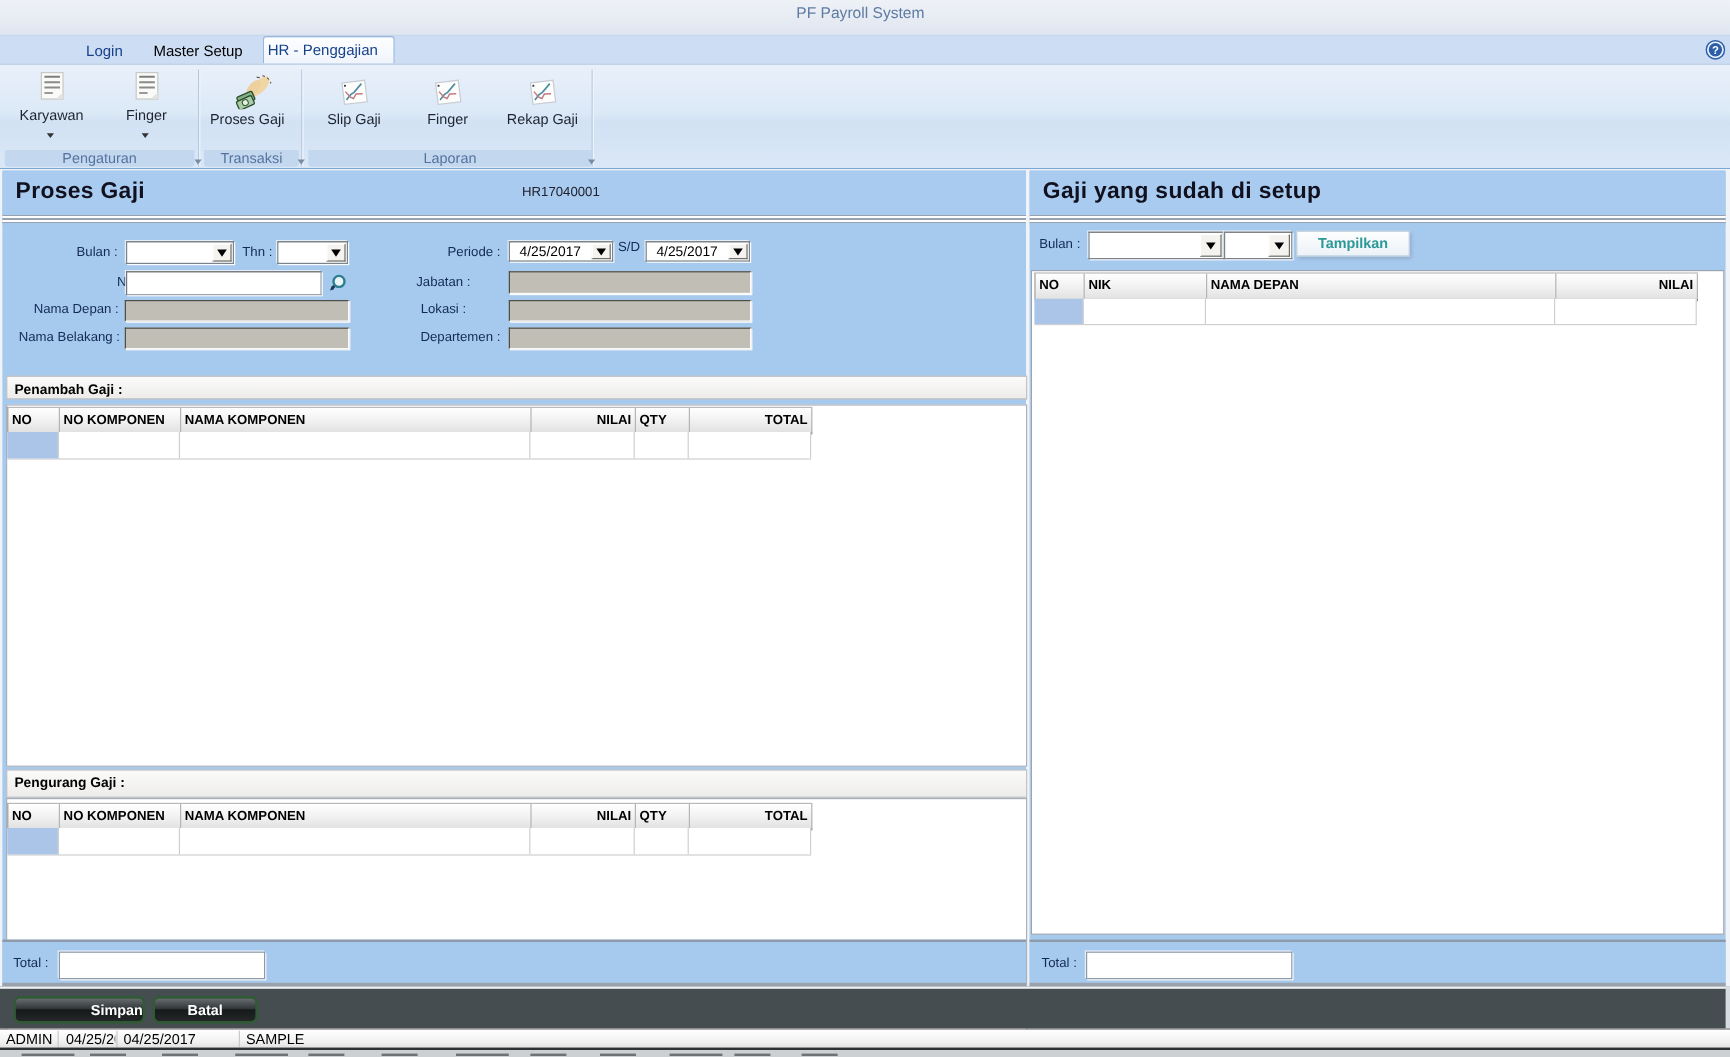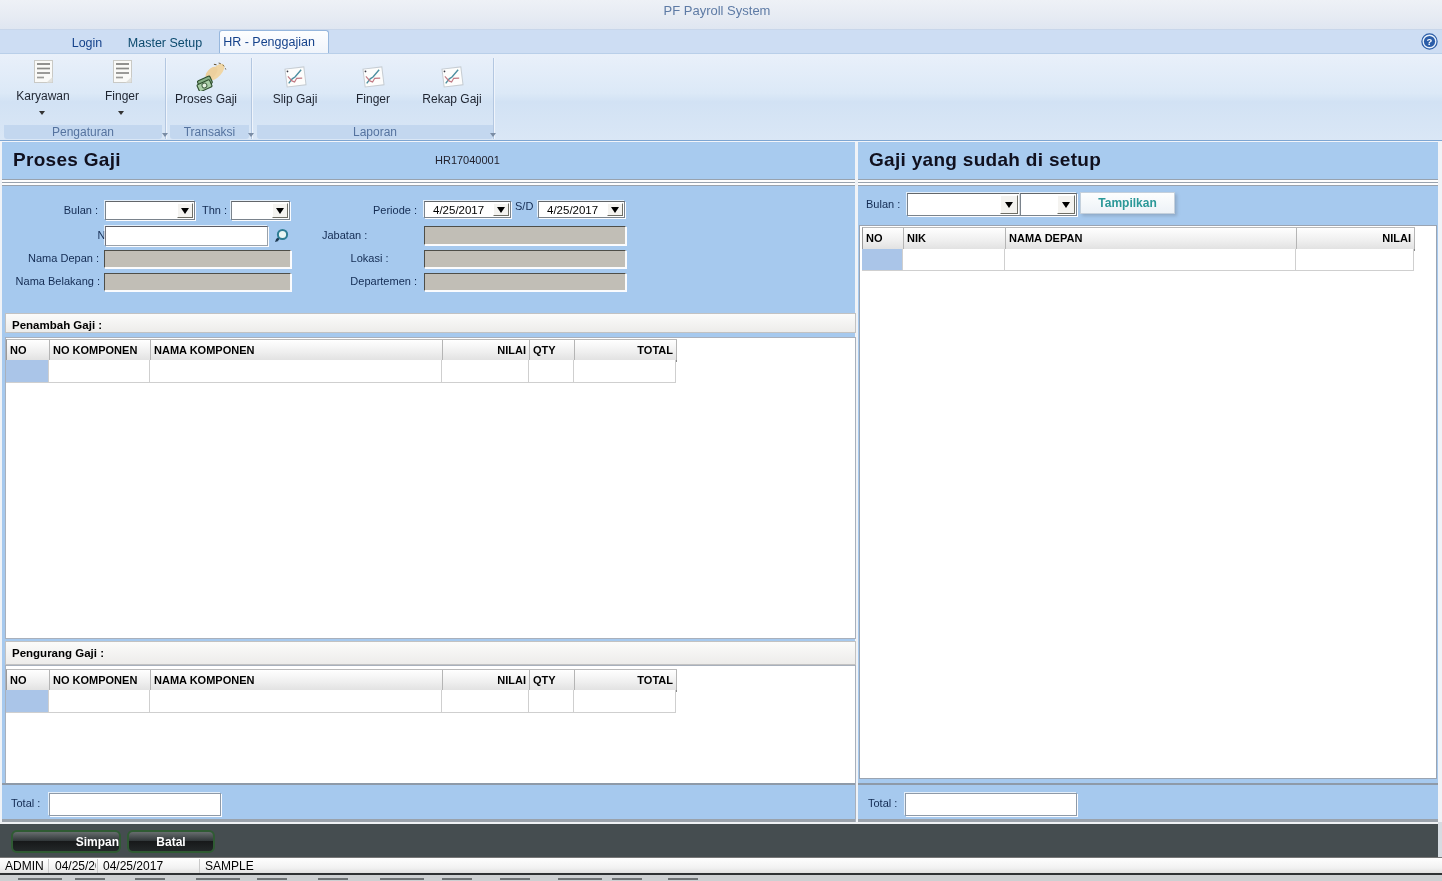--- a/index.html
+++ b/index.html
@@ -30,21 +30,21 @@
 </style></head>
 <body>
 
 <div class="abs" id="titlebar" style="left:0;top:0;width:1442px;height:29px;
   background:linear-gradient(#eef1f6,#e6ebf3 60%,#dfe6f1);border-bottom:1px solid #c8d6ea;">
   <div class="abs" style="left:0;top:3px;width:1434px;text-align:center;font-size:13px;color:#5e7ba5;">PF Payroll System</div>
 </div>
 
 <div class="abs" id="tabstrip" style="left:0;top:30px;width:1442px;height:23px;background:#cdddf3;">
   <div class="abs" style="left:64px;top:3px;width:46px;text-align:center;font-size:12.5px;color:#15428b;padding-top:3px;">Login</div>
-  <div class="abs" style="left:123px;top:3px;width:84px;text-align:center;font-size:12.5px;color:#0c4a6e;padding-top:3px;">Master Setup</div>
+  <div class="abs" style="left:123px;top:3px;width:84px;text-align:center;font-size:12.5px;color:#000000;padding-top:3px;">Master Setup</div>
   <div class="abs" style="left:219px;top:0;width:110px;height:23px;background:linear-gradient(#fdfeff,#f0f4fb);
      border:1px solid #97b7dd;border-bottom:none;border-radius:3px 3px 0 0;box-sizing:border-box;
      text-align:center;font-size:12.5px;color:#15428b;padding:4px 12px 0 2px;box-sizing:border-box;">HR - Penggajian</div>
   <svg class="abs" style="left:1421px;top:3px" width="17" height="17" viewBox="0 0 17 17">
     <circle cx="8.5" cy="8.5" r="7.6" fill="#eaf2fb" stroke="#2b5da8" stroke-width="1.2"></circle>
     <circle cx="8.5" cy="8.5" r="5.6" fill="#2b5da8"></circle>
     <text x="8.5" y="12" font-size="9.5" font-weight="bold" fill="#fff" text-anchor="middle" font-family="Liberation Sans">?</text>
   </svg>
 </div>
 
@@ -148,21 +148,21 @@
   </div>
 
   <div class="abs" style="left:0;top:35px;width:853px;height:11px;background:linear-gradient(#a8cbef 0,#a8cbef 2px,#98a2ae 2px,#98a2ae 3px,#fdfdfd 3px,#fdfdfd 5px,#98a2ae 5px,#98a2ae 6px,#fdfdfd 6px,#fdfdfd 8px,#98a2ae 8px,#98a2ae 9px,#a6c9ee 9px);"></div>
 
   <div class="lbl" style="left:0;top:62px;width:96px;text-align:right;">Bulan :</div>
   <div class="lbl" style="left:0;top:87px;width:96px;text-align:right;padding-left:24px;">NIK :</div>
   <div class="lbl" style="left:0;top:110px;width:97px;text-align:right;">Nama Depan :</div>
   <div class="lbl" style="left:0;top:133px;width:98px;text-align:right;">Nama Belakang :</div>
   <div class="lbl" style="left:160px;top:62px;width:65px;text-align:right;">Thn :</div>
   <div class="lbl" style="left:320px;top:62px;width:95px;text-align:right;">Periode :</div>
-  <div class="lbl" style="left:320px;top:87px;width:95px;text-align:left;">Jabatan :</div>
+  <div class="lbl" style="left:320px;top:87px;width:95px;text-align:center;">Jabatan :</div>
   <div class="lbl" style="left:320px;top:110px;width:95px;text-align:center;">Lokasi :</div>
   <div class="lbl" style="left:320px;top:133px;width:95px;text-align:right;">Departemen :</div>
   <div class="lbl" style="left:513px;top:58px;">S/D</div>
 
   <div class="combo" style="left:103px;top:59px;width:88px;height:17px;">
         <span class="btn"></span>
       </div>
   <div class="combo" style="left:229px;top:59px;width:57px;height:17px;">
         <span class="btn"></span>
       </div>

